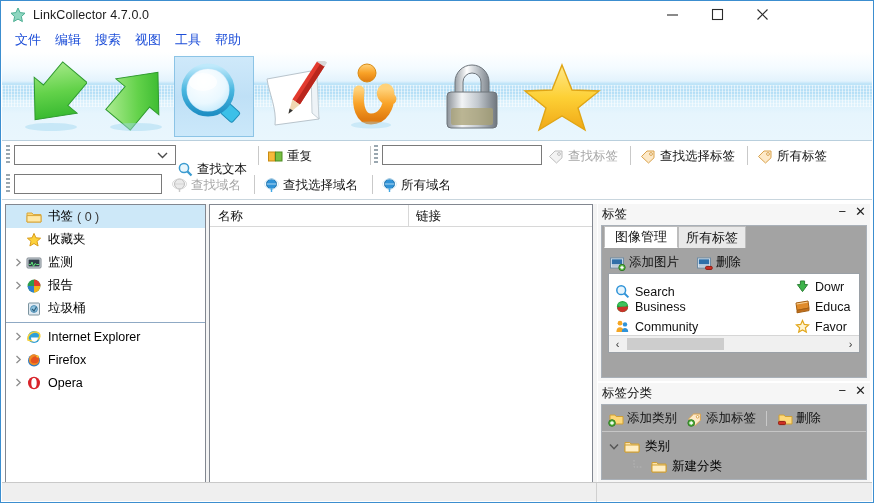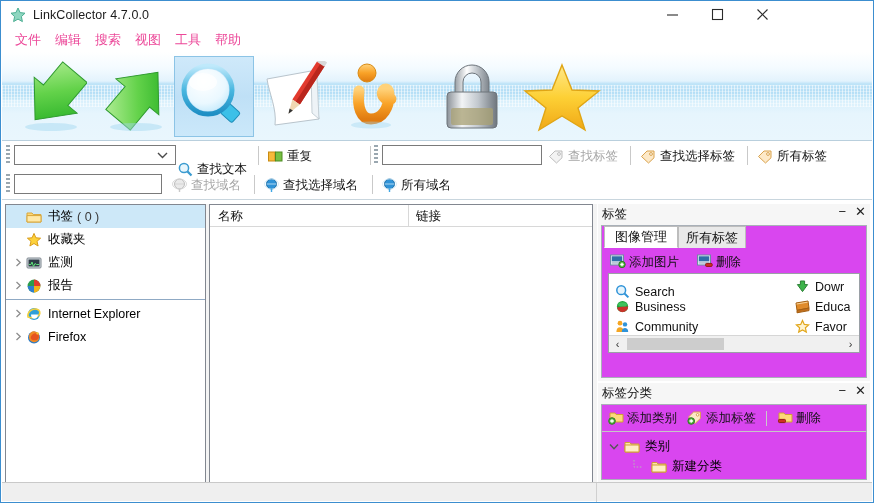--- a/index.html
+++ b/index.html
@@ -46,21 +46,21 @@
 
   
   .menubar {
     position: absolute; left: 0; top: 27px; width: 872px; height: 24px;
     background: #ffffff;
     display: flex; align-items: center;
     padding-left: 7px;
     box-sizing: border-box;
   }
   .menuitem {
-    font-size: 13px; color: #ec4899; padding: 2px 7px;
+    font-size: 13px; color: #1d4ed8; padding: 2px 7px;
     white-space: nowrap;
   }
 
   
   .toolbar {
     position: absolute; left: 1px; top: 51px; width: 870px; height: 89px;
     background:
       linear-gradient(to bottom,
         #ffffff 0%,
         #f4fbff 18%,
@@ -199,41 +199,41 @@
   .panel-title .ptxt { margin-left:4px; }
   .panel-btns {
     position:absolute; right:4px; top:1px;
     display:flex; align-items:center; gap:9px;
   }
   .pbtn { font-size:13px; color:#222; line-height:1; }
   .panel-body {
     position:absolute; left:3px; right:3px; bottom:3px;
     top:21px;
     border:1px solid #a9b0b8;
-    background:#d946ef;
+    background:#a3a3a3;
     box-sizing:border-box;
   }
 
   .tabs { position:absolute; left:0; top:0; height:22px; width:100%; }
   .tab {
     position:absolute; top:0; height:22px;
     display:flex; align-items:center; justify-content:center;
     font-size:13px; color:#111;
     box-sizing:border-box;
     background:#e9e9e9;
     border:1px solid #bdbdbd;
     border-bottom:none;
   }
   .tab.active { background:#ffffff; border-bottom:1px solid #ffffff; z-index:2; }
 
   .mini-toolbar {
     position:absolute; display:flex; align-items:center; gap:0;
   }
   .mini-btn {
-    display:flex; align-items:flex-start; gap:3px;
+    display:flex; align-items:flex-end; gap:3px;
     font-size:12.5px; color:#111; white-space:nowrap;
   }
 
   .taglist {
     position:absolute;
     border:1px solid #9aa0a6;
     background:#fff;
     box-sizing:border-box;
     overflow:hidden;
   }
@@ -566,20 +566,29 @@
       <svg class="ticon" viewBox="0 0 16 16">
         <circle cx="8" cy="8" r="6.4" fill="#2c9c4c"></circle>
         <path d="M8,8 L8,1.6 A6.4,6.4 0 0 1 14.4,8 Z" fill="#e03b2f"></path>
         <path d="M8,8 L14.4,8 A6.4,6.4 0 0 1 8,14.4 Z" fill="#f3b21b"></path>
         <path d="M8,8 L8,14.4 A6.4,6.4 0 0 1 1.6,8 Z" fill="#2f7fd0"></path>
       </svg>
       <span class="tlabel">报告</span>
     </div>
 
 
+    <div class="tree-row">
+      <span class="tw"></span>
+      <svg class="ticon" viewBox="0 0 16 16">
+        <rect x="2.5" y="2" width="11" height="12" rx="1" fill="#dfeaf2" stroke="#7d949f"></rect>
+        <circle cx="8" cy="8" r="3.4" fill="#8fc4e0" stroke="#4f8fb5"></circle>
+        <polyline points="6,8 8,10 10.4,6" fill="none" stroke="#2e5f7d" stroke-width="1.2"></polyline>
+      </svg>
+      <span class="tlabel">垃圾桶</span>
+    </div>
 
     <div class="tree-div"></div>
 
     <div class="tree-row">
       <span class="tw">
         <svg width="7" height="9" viewBox="0 0 7 9">
           <polyline points="1.5,1 5.2,4.5 1.5,8" fill="none" stroke="#8d8d8d" stroke-width="1.3"></polyline>
         </svg>
       </span>
       <svg class="ticon" viewBox="0 0 16 16">
@@ -598,20 +607,32 @@
       </span>
       <svg class="ticon" viewBox="0 0 16 16">
         <circle cx="8" cy="8.4" r="6" fill="#2e7cc4"></circle>
         <path d="M3,8 C3,4 6,2 9,2.4 C12,3 13.6,5.5 13.3,8.6 C13,11.6 10.6,13.4 8,13.2 C5.4,13 3,11.4 3,8 Z" fill="#f08a24"></path>
         <path d="M5,7.5 C6,4.6 9,3.4 11.4,4.6 C13,5.5 13.4,7.6 12.4,9.4 C11.2,11.6 7.4,12 5.6,10.4 C4.6,9.5 4.6,8.5 5,7.5 Z" fill="#e6541f"></path>
         <circle cx="11.6" cy="4.4" r="1.2" fill="#f9c635"></circle>
       </svg>
       <span class="tlabel">Firefox</span>
     </div>
 
+    <div class="tree-row">
+      <span class="tw">
+        <svg width="7" height="9" viewBox="0 0 7 9">
+          <polyline points="1.5,1 5.2,4.5 1.5,8" fill="none" stroke="#8d8d8d" stroke-width="1.3"></polyline>
+        </svg>
+      </span>
+      <svg class="ticon" viewBox="0 0 16 16">
+        <ellipse cx="8" cy="8" rx="6" ry="6.2" fill="#d8232a"></ellipse>
+        <ellipse cx="8" cy="8" rx="2.7" ry="5" fill="#ffffff"></ellipse>
+      </svg>
+      <span class="tlabel">Opera</span>
+    </div>
 
   </div>
 
   <div class="vsplit">
     <div class="dots"></div>
   </div>
 
   <div class="centerlist">
     <div class="colhdr">
       <span class="c" style="left:8px;">名称</span>

